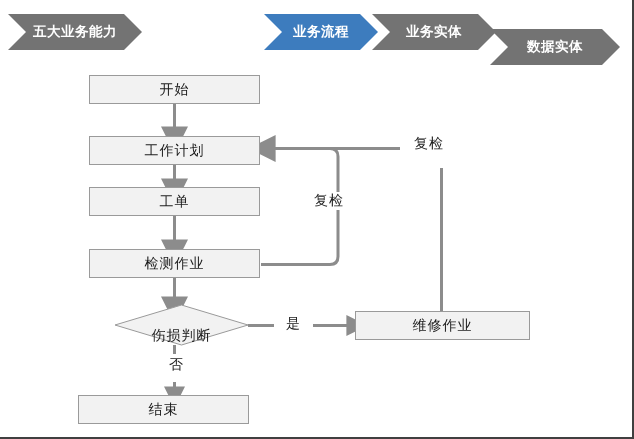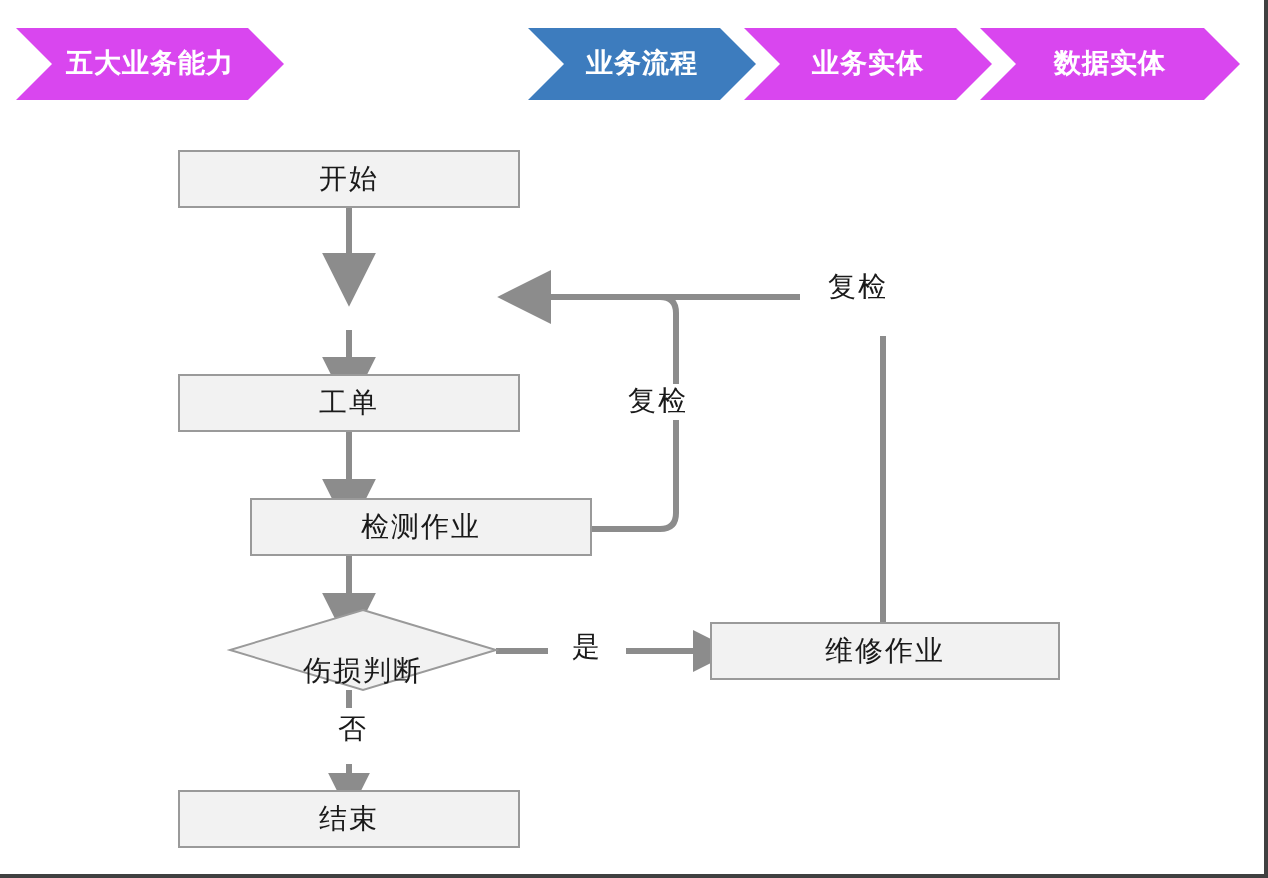--- a/index.html
+++ b/index.html
@@ -32,21 +32,21 @@
     top: 0;
     height: 36px;
     display: flex;
     align-items: center;
     justify-content: center;
     color: #ffffff;
     font-size: 13.5px;
     font-weight: bold;
     letter-spacing: 0.5px;
     white-space: nowrap;
-    background: #d946ef;
+    background: #737373;
     clip-path: polygon(0 0, calc(100% - 18px) 0, 100% 50%, calc(100% - 18px) 100%, 0 100%, 18px 50%);
   }
   .chev.first {
     clip-path: polygon(0 0, calc(100% - 18px) 0, 100% 50%, calc(100% - 18px) 100%, 0 100%, 18px 50%);
   }
   .chev.active {
     background: #3d7cbe;
   }
 
   
@@ -106,21 +106,21 @@
   <div id="breadcrumb">
     <div class="chev first" style="left:8px;  width:134px;">
         <span>五大业务能力</span>
       </div>
     <div class="chev active" style="left:264px;width:114px;">
         <span>业务流程</span>
       </div>
     <div class="chev" style="left:372px;width:124px;">
         <span>业务实体</span>
       </div>
-    <div class="chev" style="left:490px;width:130px;">
+    <div class="chev" style="left:490px;width:130px;margin-top:15px;">
         <span>数据实体</span>
       </div>
   </div>
 
   <div id="flow">
 
     <svg width="634" height="383">
       <defs>
         <marker id="ah-down" markerWidth="9" markerHeight="9" refX="1.2" refY="4.5" orient="auto" markerUnits="strokeWidth">
           <path d="M0,0 L9,4.5 L0,9 z" fill="#8c8c8c"></path>
@@ -149,30 +149,33 @@
 
       <line x1="174.5" y1="289" x2="174.5" y2="298" stroke="#8c8c8c" stroke-width="3"></line>
       <line x1="174.5" y1="326" x2="174.5" y2="334" stroke="#8c8c8c" stroke-width="3" marker-end="url(#ah-small)"></line>
 
       <polygon points="181.5,249 248,269 181.5,289 115,269" fill="#f2f2f2" stroke="#9a9a9a" stroke-width="1"></polygon>
     </svg>
 
     <div class="node" style="left:89px;  top:19px;  width:171px; height:29px;">
         <span>开始</span>
       </div>
+    <div class="node" style="left:89px;  top:80px;  width:171px; height:29px;">
+        <span>工作计划</span>
+      </div>
     <div class="node" style="left:89px;  top:131px; width:171px; height:29px;">
         <span>工单</span>
       </div>
-    <div class="node" style="left:89px;  top:193px; width:171px; height:29px;margin-left:36px;">
+    <div class="node" style="left:89px;  top:193px; width:171px; height:29px;">
         <span>检测作业</span>
       </div>
     <div class="node" style="left:355px; top:255px; width:175px; height:29px;text-align:center;">
         <span>维修作业</span>
       </div>
-    <div class="node" style="left:89px;  top:339px; width:171px; height:29px;">
+    <div class="node" style="left:78px;  top:339px; width:171px; height:29px;">
         <span>结束</span>
       </div>
 
     <div class="diamond-label" style="left:115px; top:249px; width:133px; height:40px;">
         <span>伤损判断</span>
       </div>
 
     <div class="edge-label" style="left:311px; top:136px;"><span>复检</span></div>
     <div class="edge-label" style="left:411px; top:79px;"><span>复检</span></div>
     <div class="edge-label" style="left:283px; top:259px;"><span>是</span></div>

